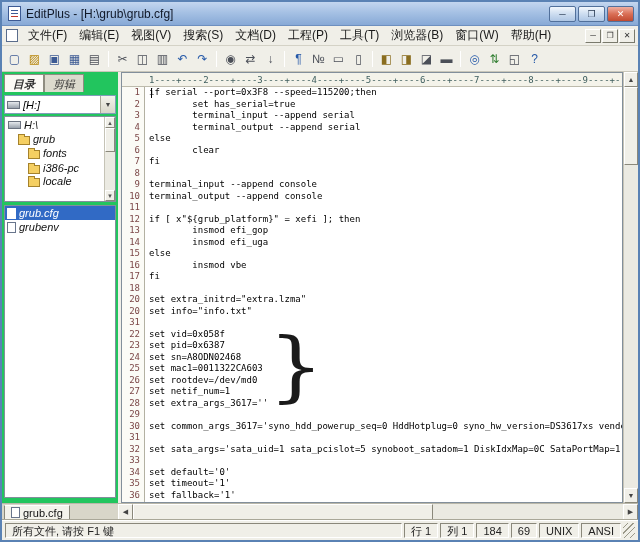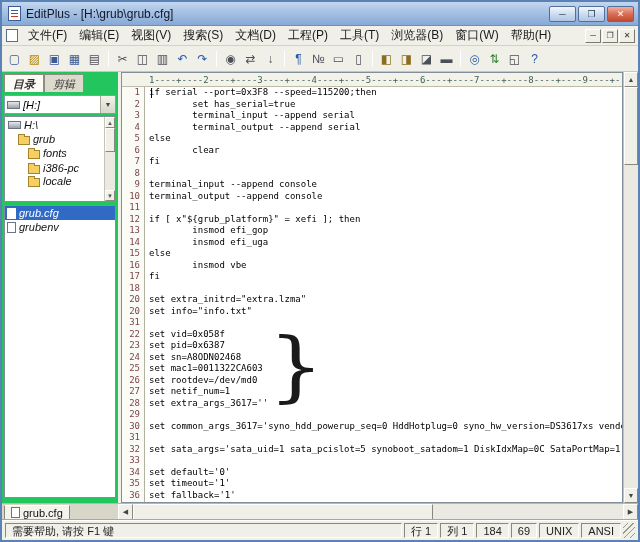--- a/index.html
+++ b/index.html
@@ -291,21 +291,21 @@
     </div>
     <div class="hscroll">
       <div class="scroll-btn">◀</div>
       <div class="hthumb"></div>
       <div class="htrack"></div>
       <div class="scroll-btn">▶</div>
     </div>
   </div>
 
   <div class="statusbar">
-    <div class="sb-cell sb-help">需要帮助, 请按 F1 键</div>
+    <div class="sb-cell sb-help">所有文件, 请按 F1 键</div>
     <div class="sb-cell">行 1</div>
     <div class="sb-cell">列 1</div>
     <div class="sb-cell">184</div>
     <div class="sb-cell">69</div>
     <div class="sb-cell">UNIX</div>
     <div class="sb-cell">ANSI</div>
     <div class="sb-cell sb-grip"></div>
   </div>
 
 </div>

